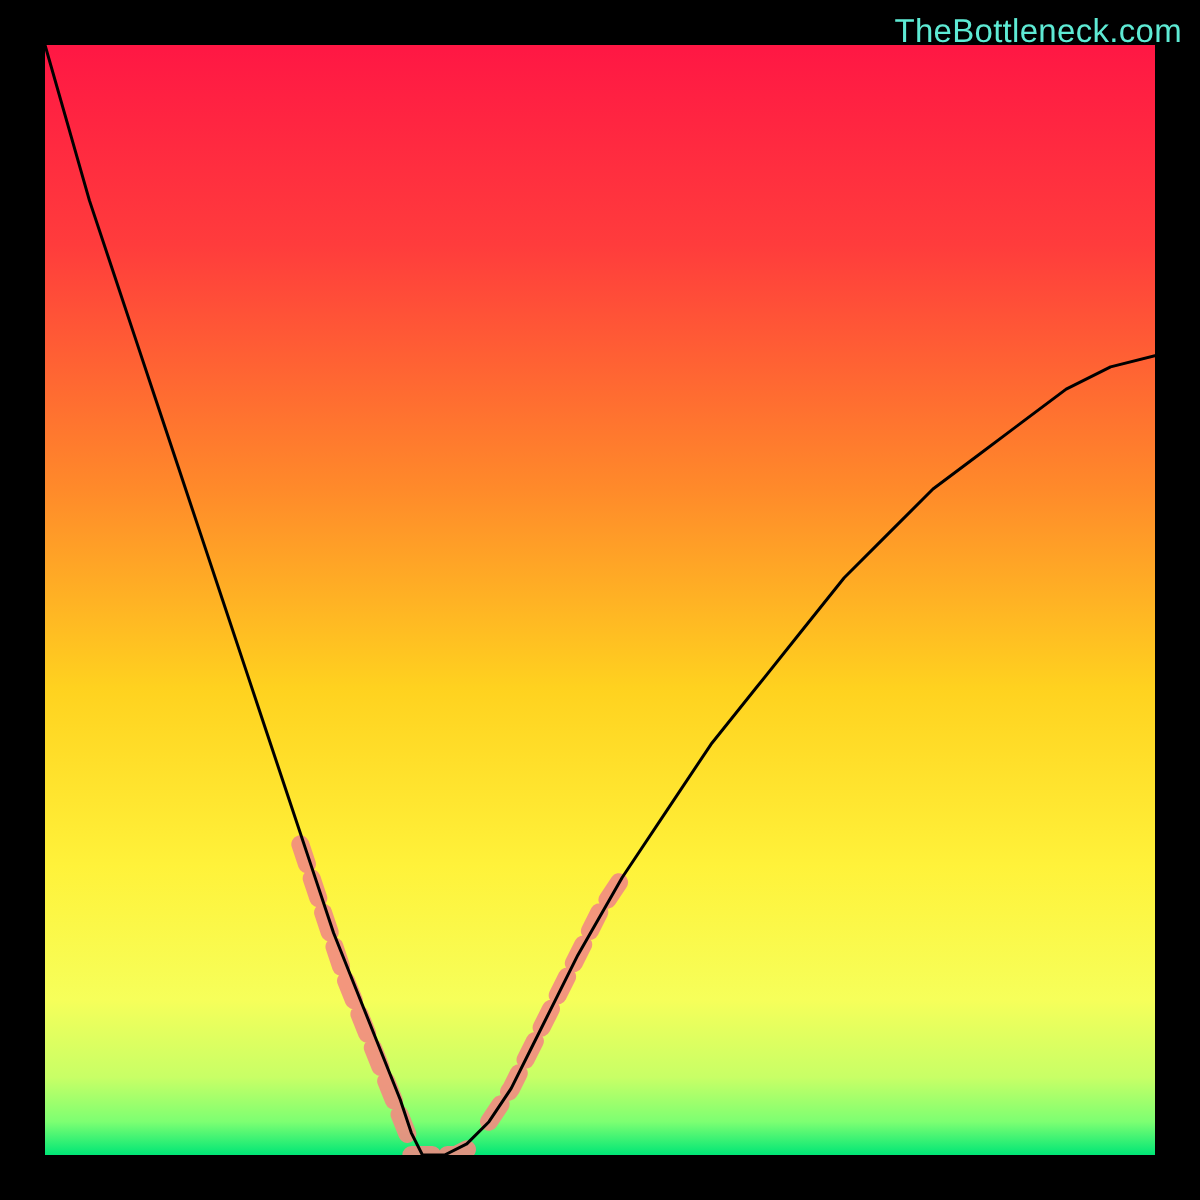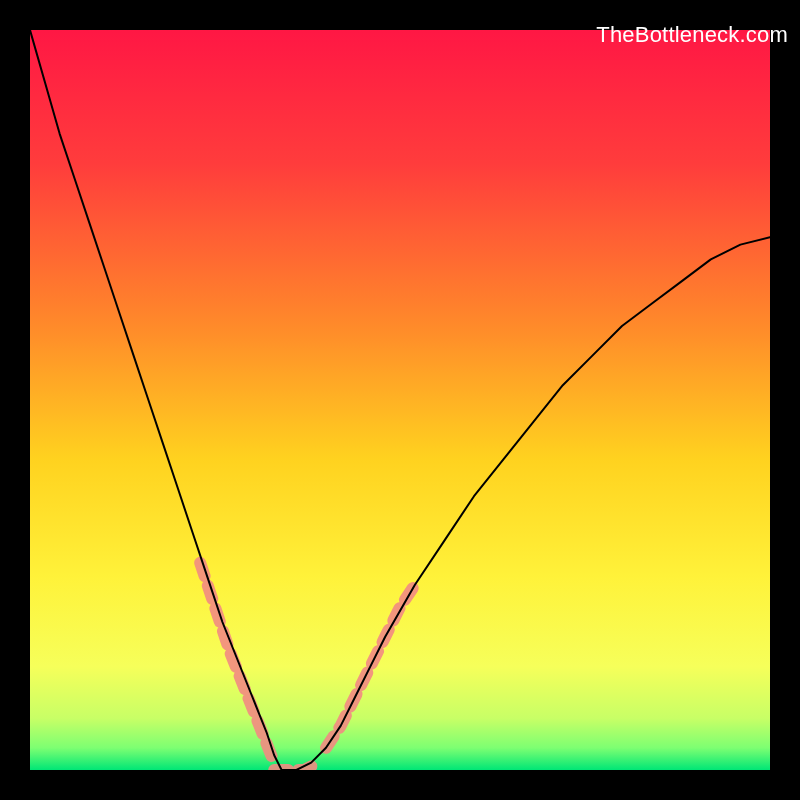--- a/index.html
+++ b/index.html
@@ -6,23 +6,23 @@
   body {
     width: 800px;
     height: 800px;
     background: #000;
     position: relative;
     font-family: Arial, Helvetica, sans-serif;
     overflow: hidden;
   }
   .watermark {
     position: absolute;
-    top: 22px;
+    top: 8px;
     right: 12px;
-    color: #ffffff;
+    color: #5eead4;
     font-size: 22px;
     font-weight: 500;
     z-index: 10;
     letter-spacing: 0.2px;
   }
   .plot {
     position: absolute;
     left: 30px;
     top: 30px;
     width: 740px;

